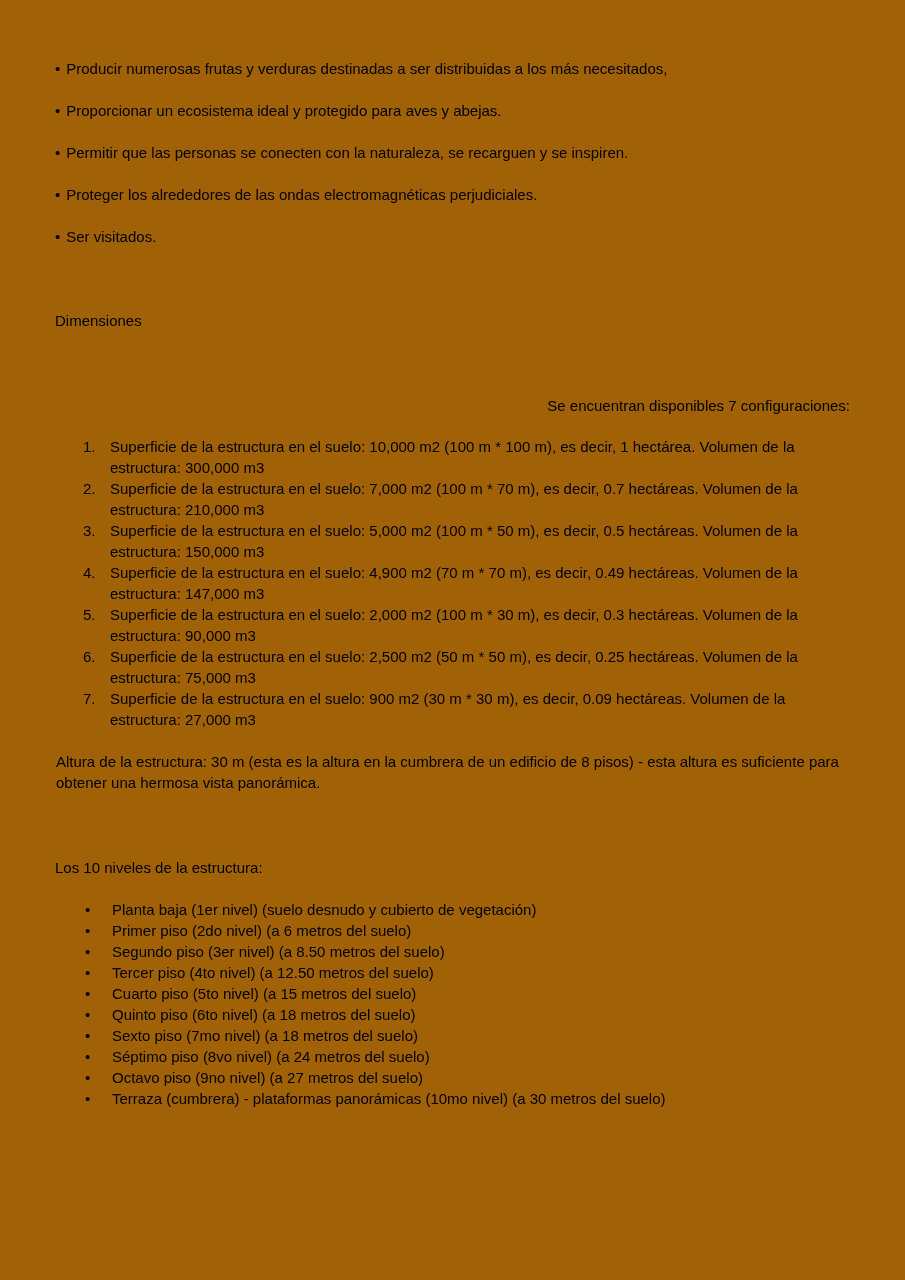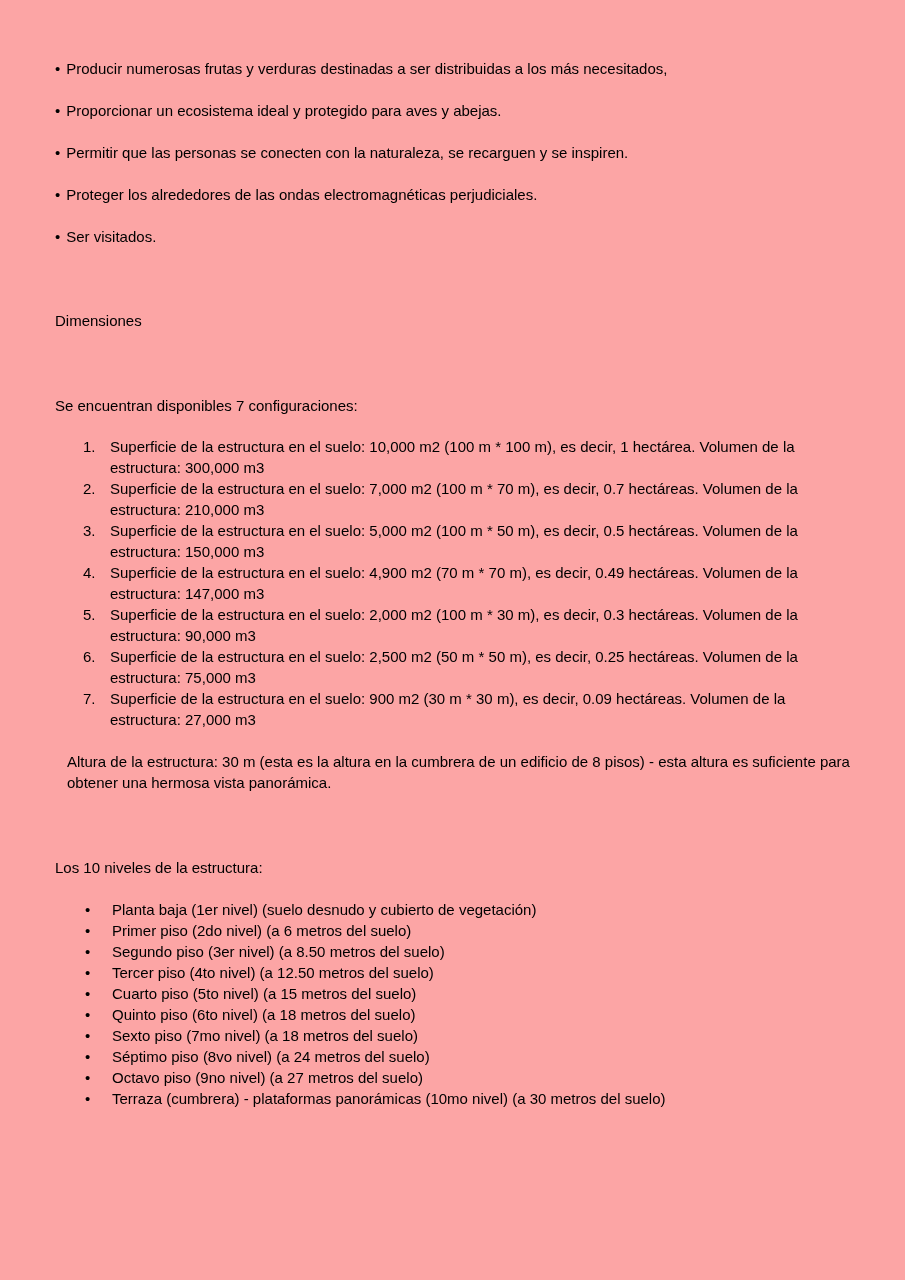--- a/index.html
+++ b/index.html
@@ -4,21 +4,21 @@
 <style>
   html, body {
     margin: 0;
     padding: 0;
     background: #ffffff;
   }
   .page {
     position: relative;
     width: 905px;
     height: 1280px;
-    background: #fca5a5;
+    background: #a16207;
     box-sizing: border-box;
     padding: 58px 55px 0 55px;
     font-family: "Liberation Sans", "DejaVu Sans", sans-serif;
     font-size: 15px;
     line-height: 21px;
     color: #000000;
     overflow: hidden;
   }
   .intro-bullet {
     margin: 0 0 21px 0;
@@ -26,37 +26,38 @@
   .intro-bullet .bullet-char {
     display: inline-block;
     margin-right: 6px;
   }
   .heading {
     font-weight: normal;
     margin: 63px 0 0 0;
   }
   .list-intro {
     margin: 64px 0 0 0;
+    text-align: right;
   }
   .config-list {
     margin: 20px 0 0 0;
   }
   .config-item {
     display: flex;
     padding-left: 28px;
   }
   .config-item .num {
     width: 27px;
     flex: 0 0 27px;
   }
   .config-item .txt {
     flex: 1 1 auto;
   }
   .altura {
-    margin: 21px 0 0 12px;
+    margin: 21px 0 0 1px;
   }
   .heading-2 {
     font-weight: normal;
     margin: 64px 0 0 0;
   }
   .level-list {
     margin: 21px 0 0 0;
   }
   .level-item {
     display: flex;

